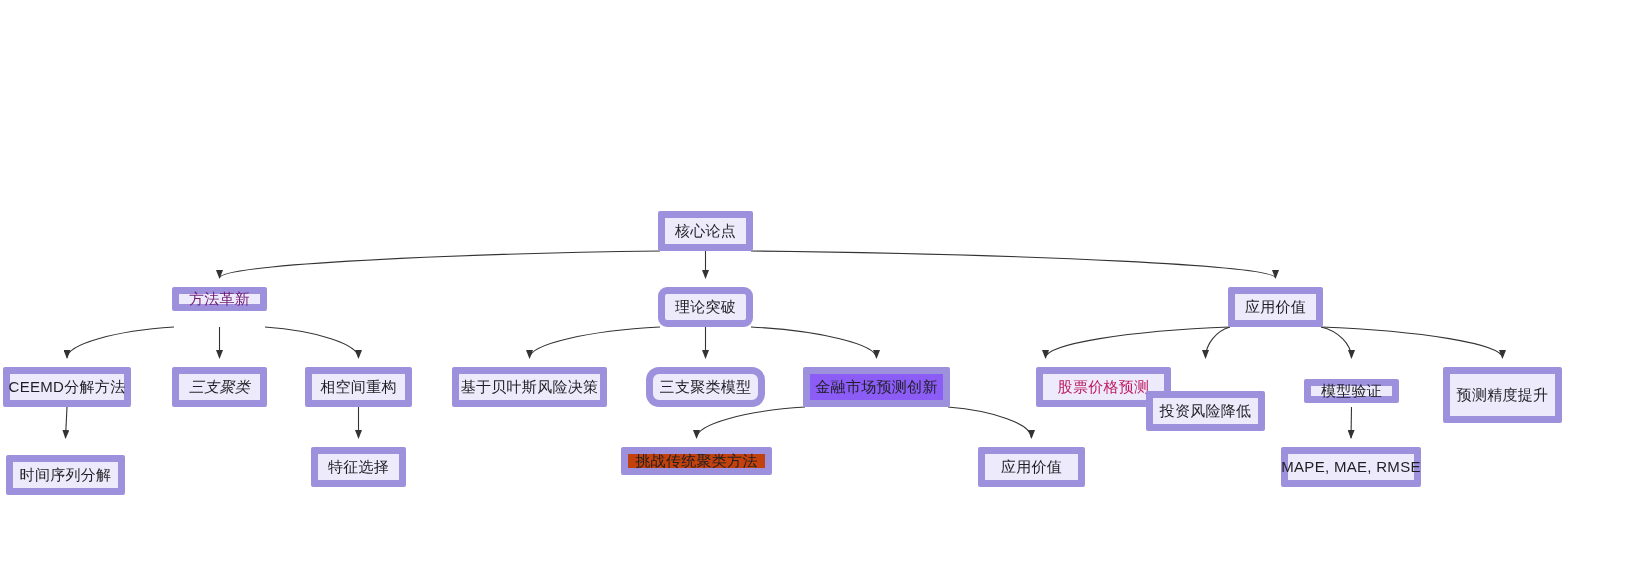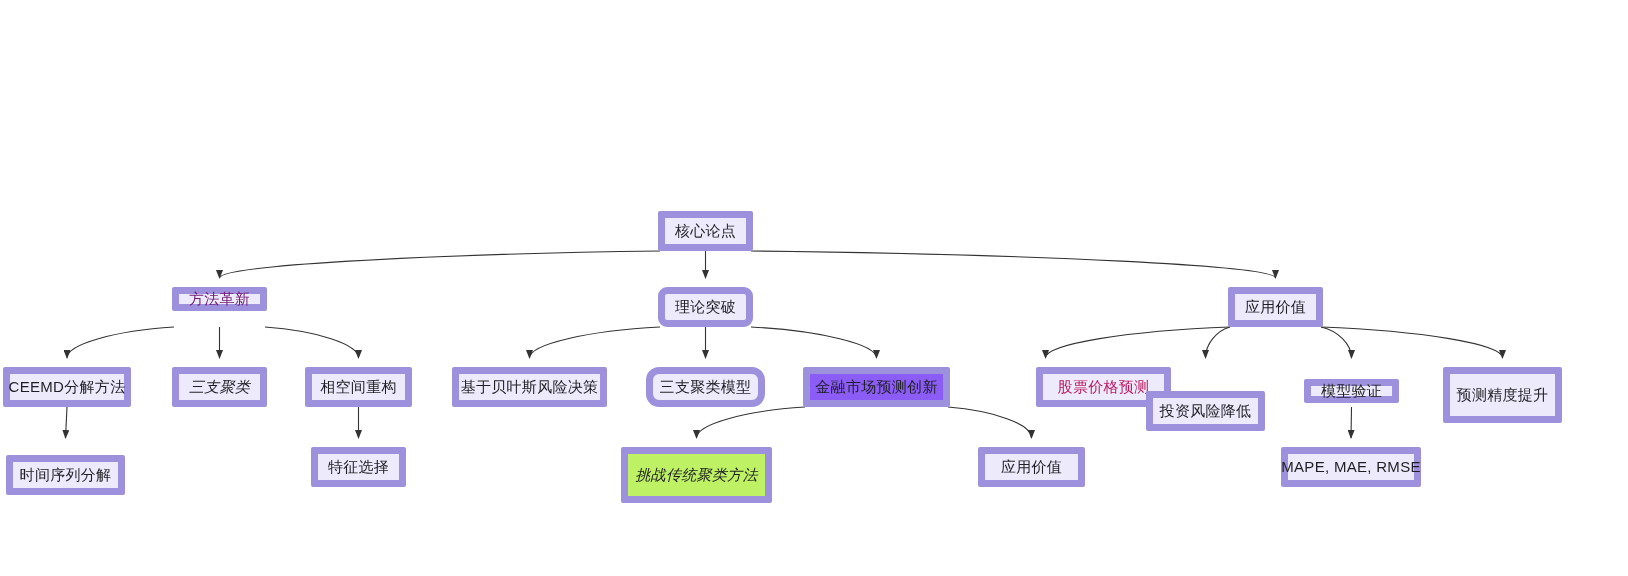--- a/index.html
+++ b/index.html
@@ -117,21 +117,21 @@
       </div>
       <div class="node" style="left: 1443px; top: 367px; width: 119px; height: 56px; background: rgb(236, 234, 251); border-color: rgb(157, 145, 222); color: rgb(31, 31, 35);">
         <span class="node-label">预测精度提升</span>
       </div>
       <div class="node" style="left: 6px; top: 447px; width: 119px; height: 40px; background: rgb(236, 234, 251); border-color: rgb(157, 145, 222); color: rgb(31, 31, 35); margin-top: 8px;">
         <span class="node-label">时间序列分解</span>
       </div>
       <div class="node" style="left: 311px; top: 447px; width: 95px; height: 40px; background: rgb(236, 234, 251); border-color: rgb(157, 145, 222); color: rgb(31, 31, 35);">
         <span class="node-label">特征选择</span>
       </div>
-      <div class="node" style="left: 621px; top: 447px; width: 151px; height: 56px; background: #bef264; border-color: rgb(157, 145, 222); color: rgb(31, 31, 35); font-style: italic;">
+      <div class="node" style="left: 621px; top: 447px; width: 151px; height: 28px; background: #c2410c; border-color: rgb(157, 145, 222); color: rgb(31, 31, 35);">
         <span class="node-label">挑战传统聚类方法</span>
       </div>
       <div class="node" style="left: 978px; top: 447px; width: 107px; height: 40px; background: rgb(236, 234, 251); border-color: rgb(157, 145, 222); color: rgb(31, 31, 35);">
         <span class="node-label">应用价值</span>
       </div>
       <div class="node" style="left: 1281px; top: 447px; width: 140px; height: 40px; background: rgb(236, 234, 251); border-color: rgb(157, 145, 222); color: rgb(31, 31, 35);">
         <span class="node-label">MAPE, MAE, RMSE</span>
       </div>
     </div>
 </div>

